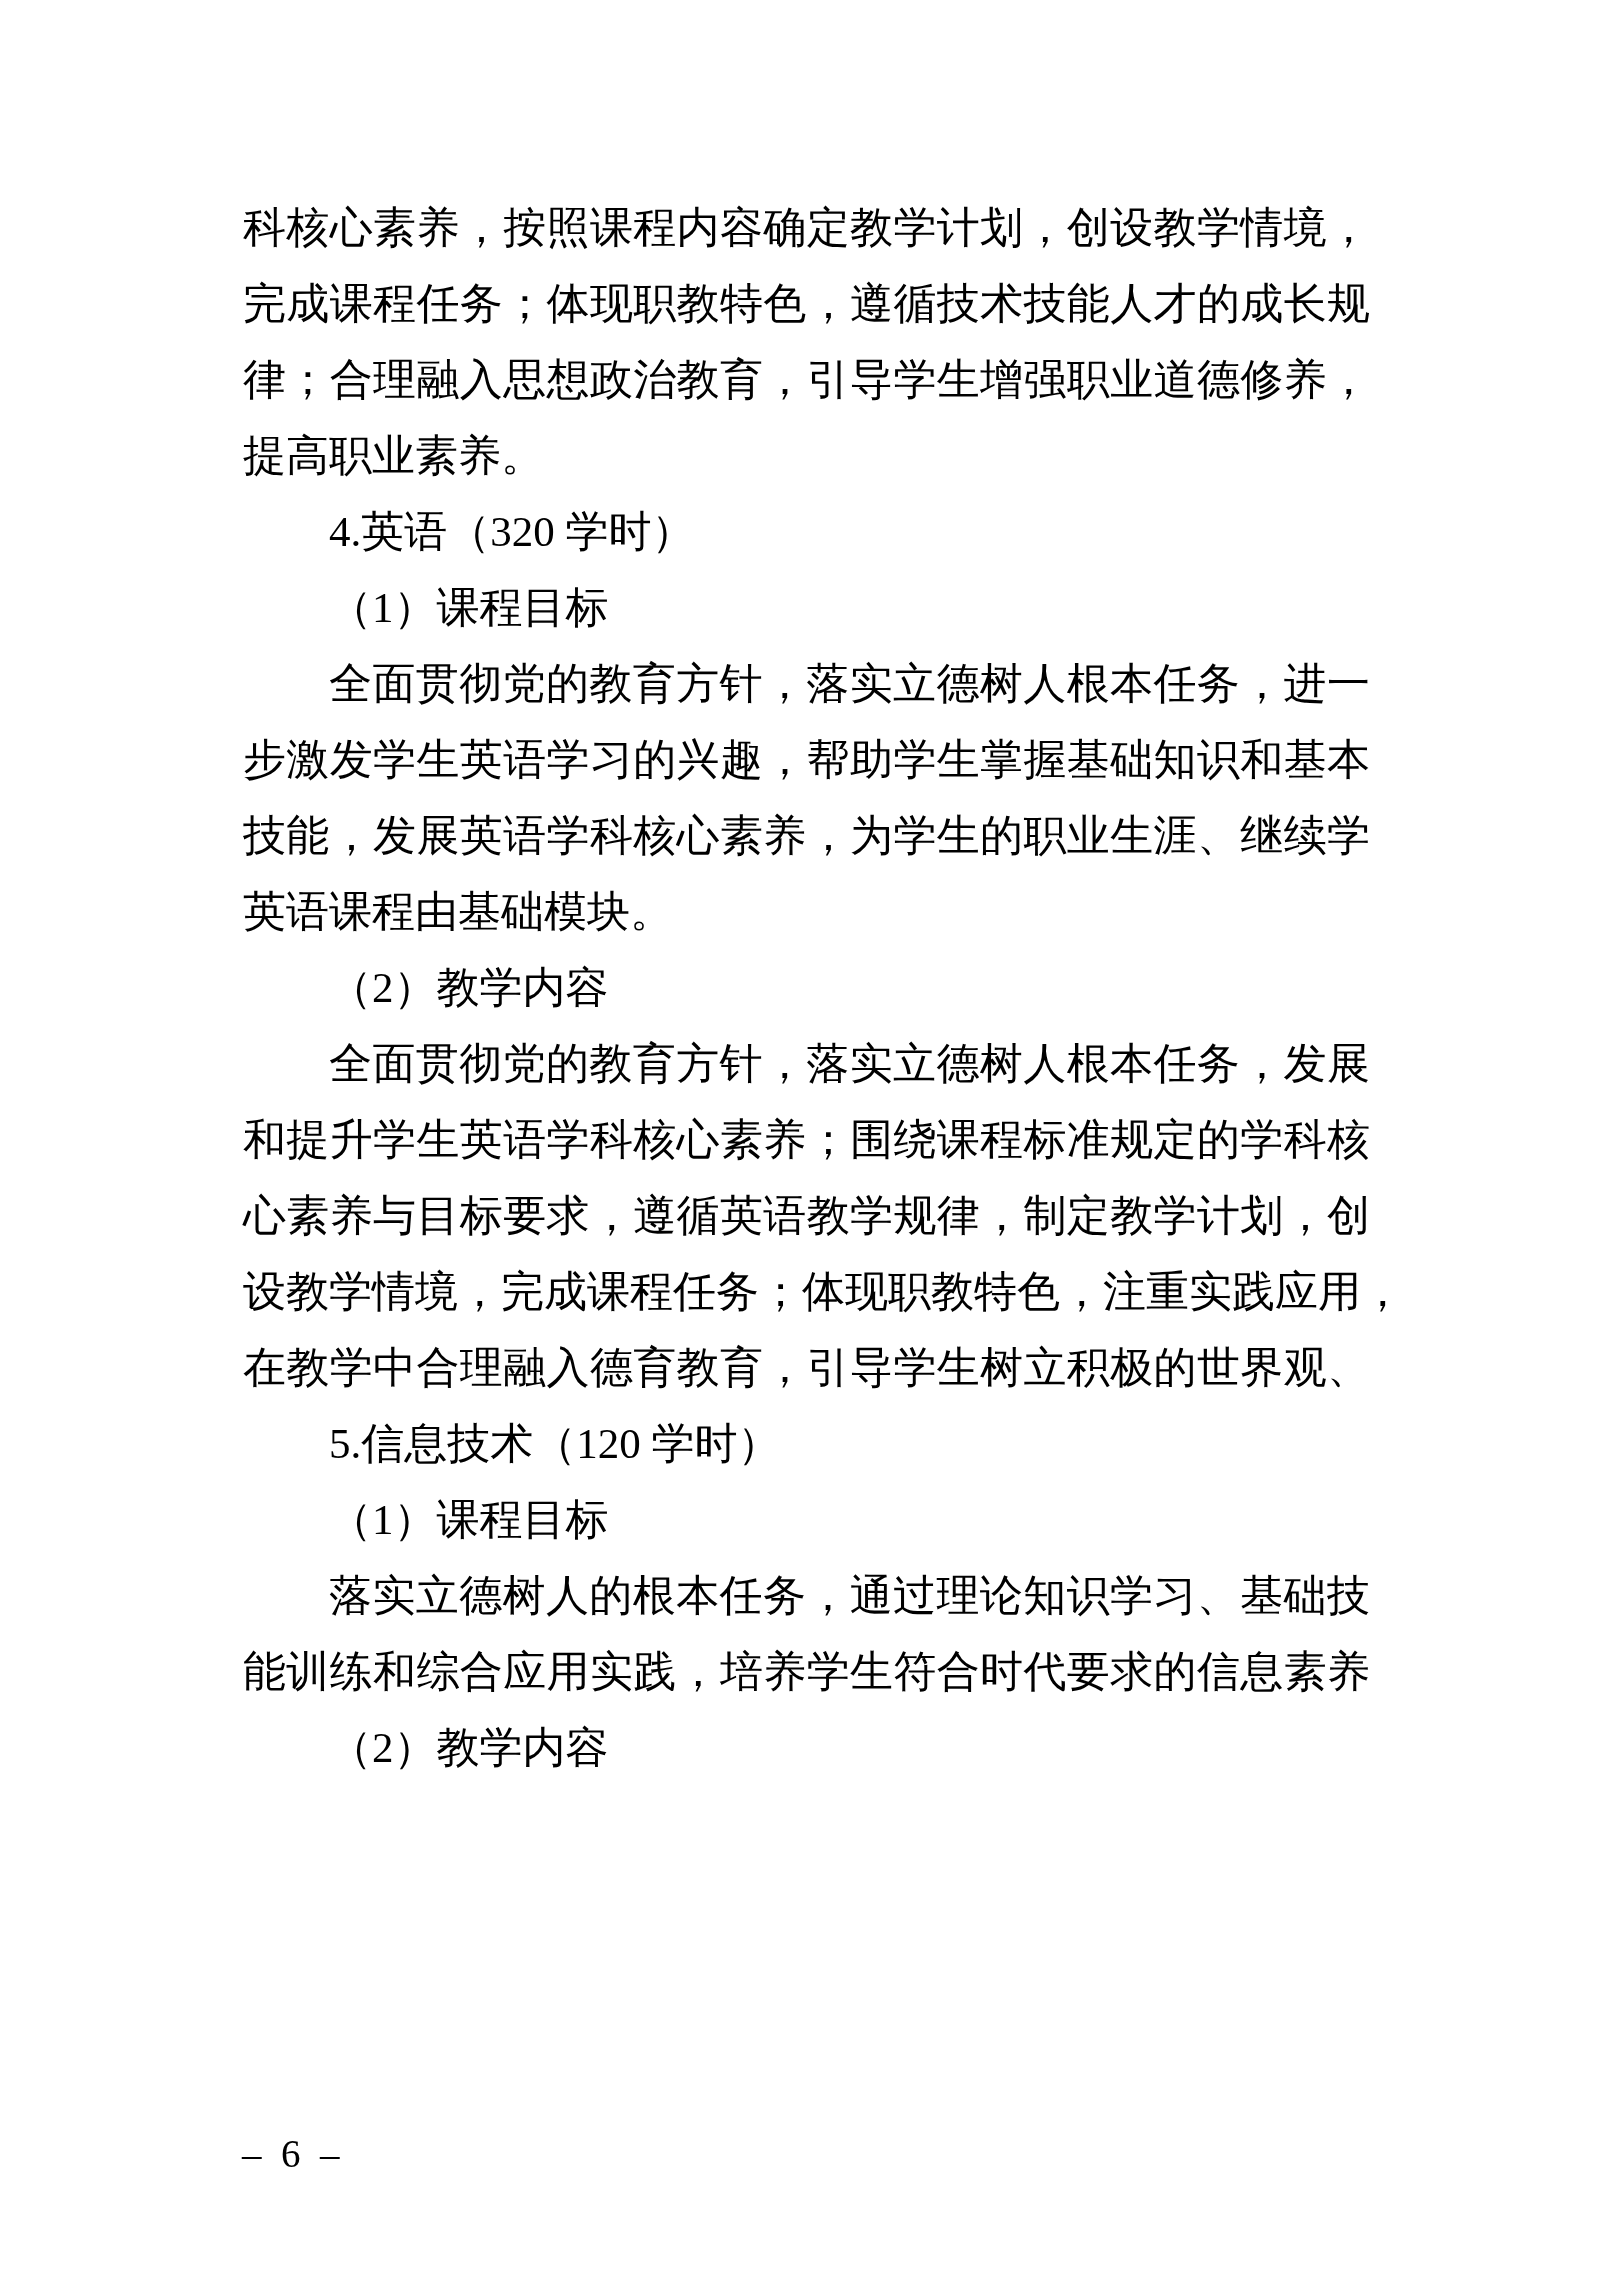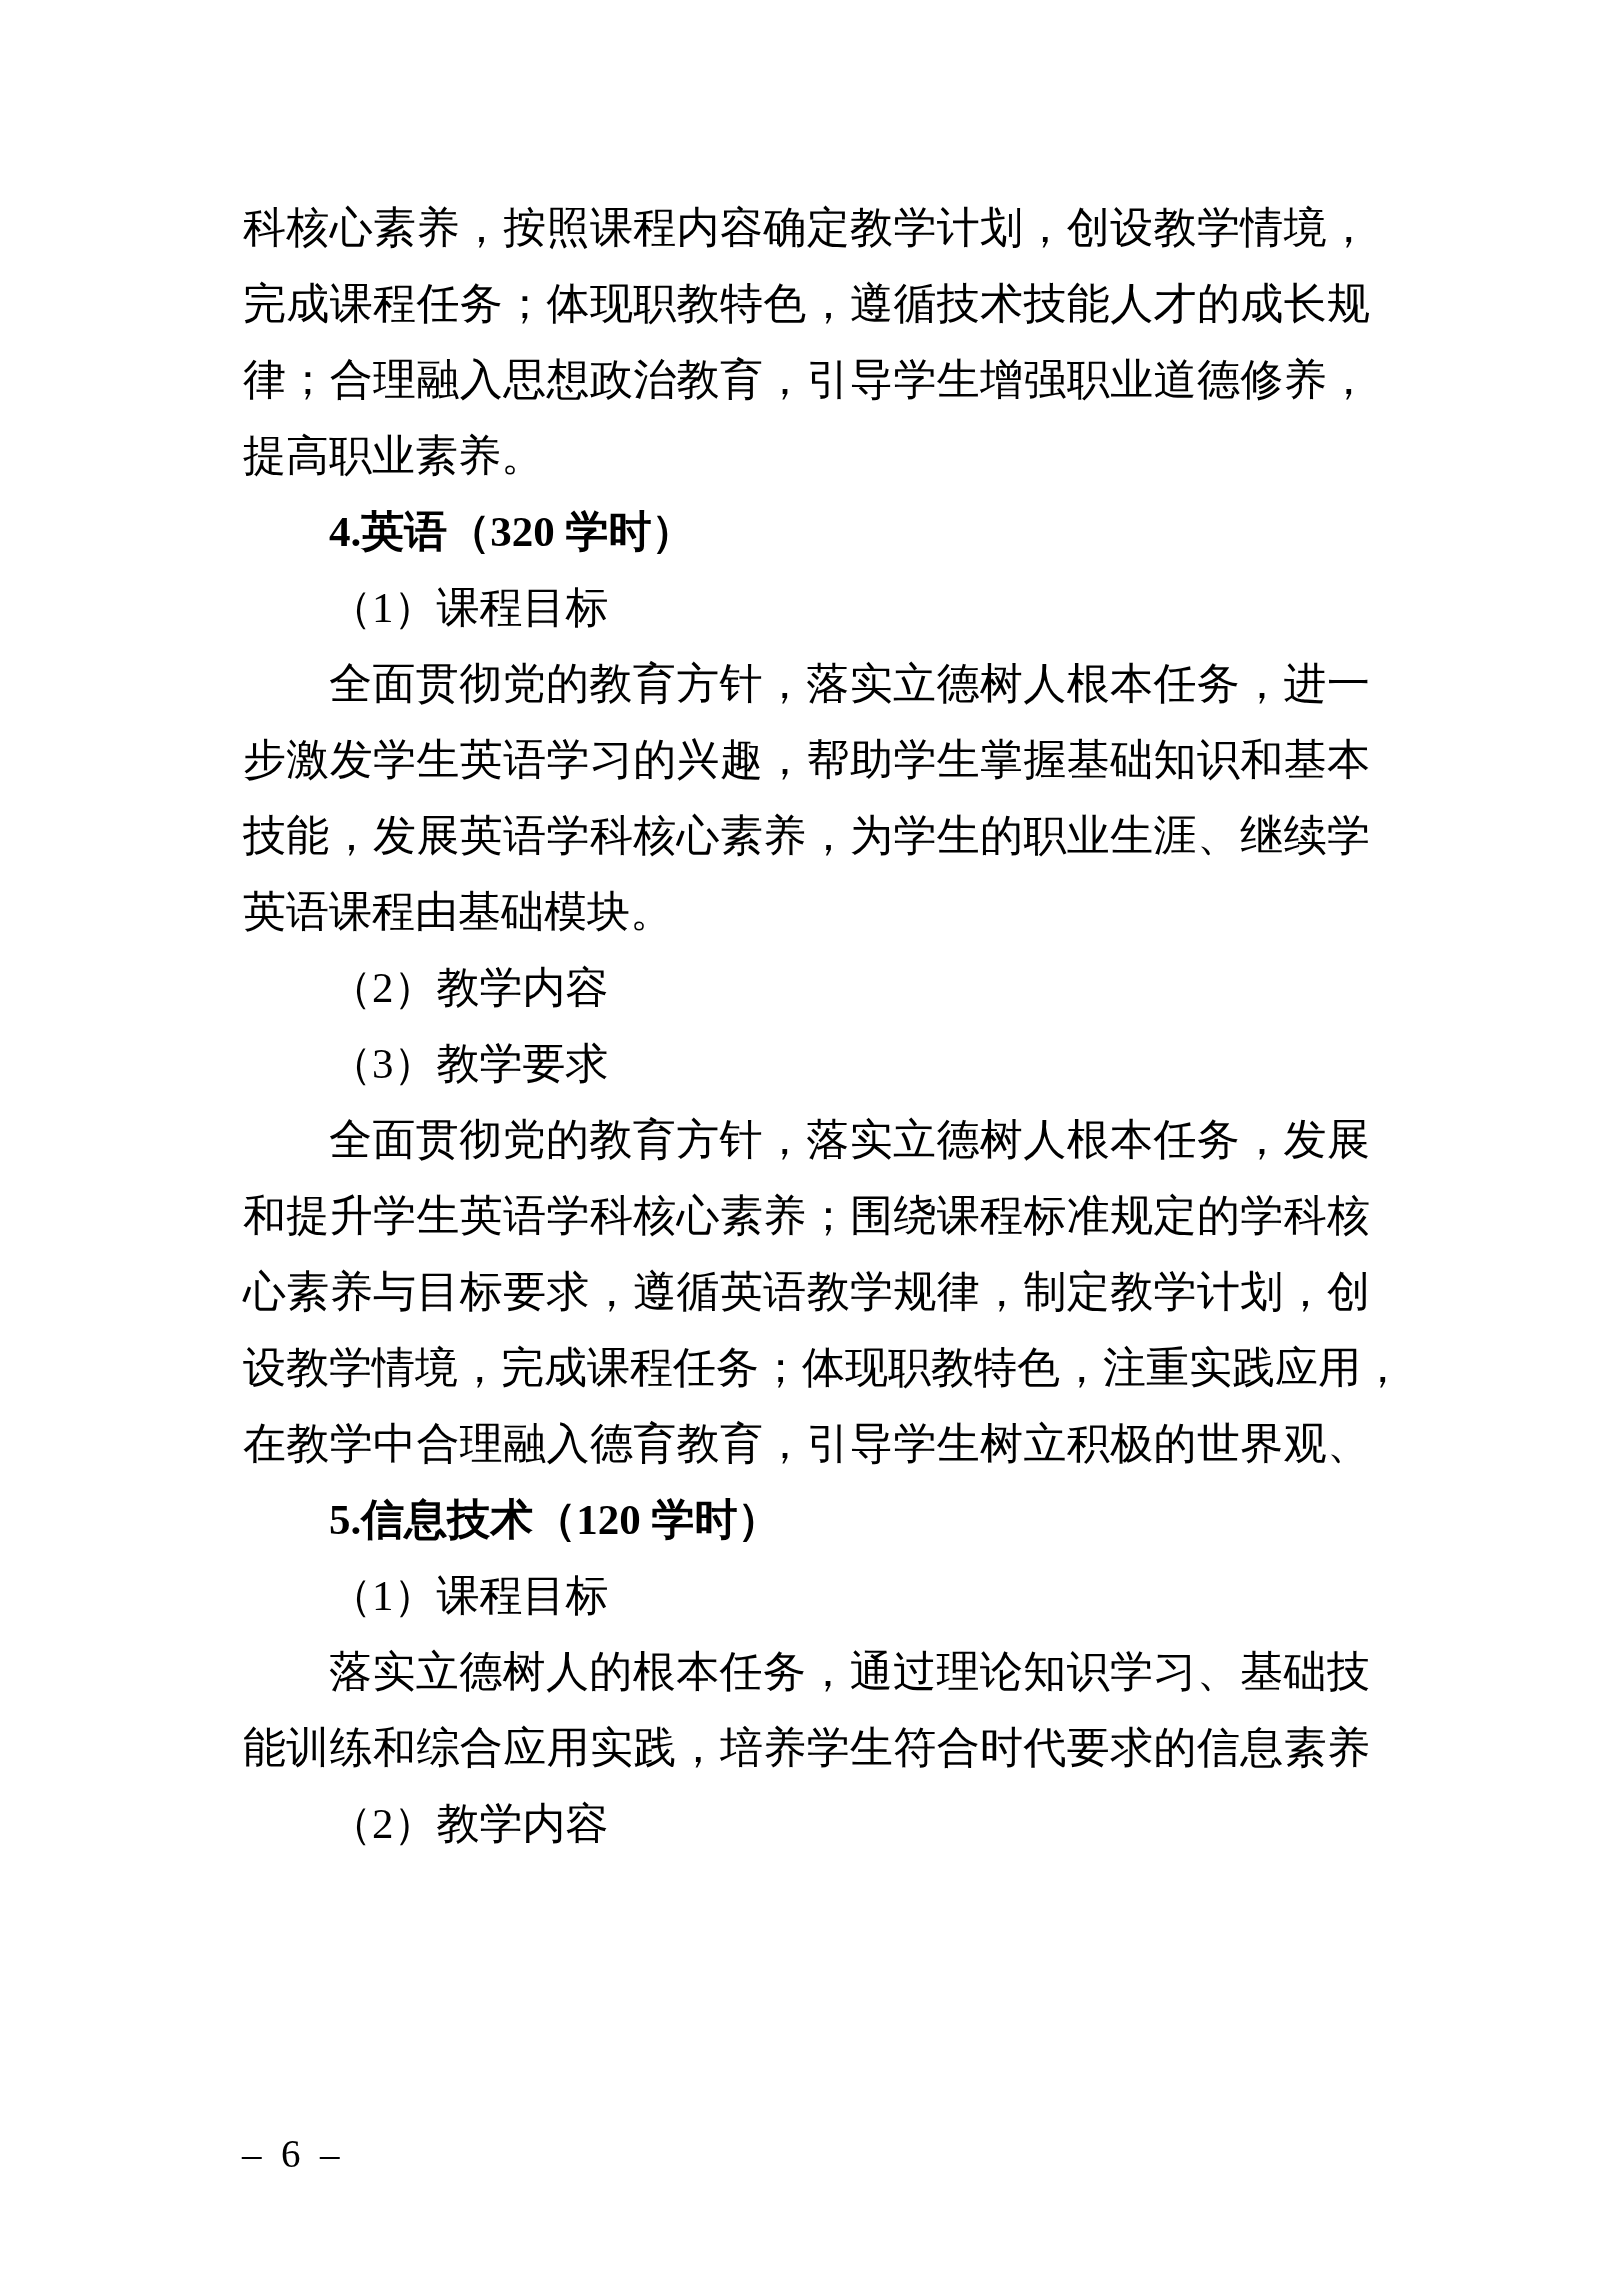--- a/index.html
+++ b/index.html
@@ -23,21 +23,21 @@
     width: 1127px;
   }
   .line {
     height: 76px;
     line-height: 76px;
     font-size: 43px;
     white-space: nowrap;
     letter-spacing: 0;
   }
   .line.b {
-    font-weight: bold;
+    font-weight: normal;
   }
   .line.in {
     padding-left: 86px;
   }
   
   .line.j {
     display: flex;
     justify-content: space-between;
   }
   .line.j span {
@@ -223,21 +223,20 @@
         <span>业</span>
         <span>生</span>
         <span>涯</span>
         <span>、</span>
         <span>继</span>
         <span>续</span>
         <span>学</span>
       </div>
       <div class="line">英语课程由基础模块。</div>
       <div class="line in">（2）教学内容</div>
-      <div class="line in">（3）教学要求</div>
       <div class="line j in">
         <span>全</span>
         <span>面</span>
         <span>贯</span>
         <span>彻</span>
         <span>党</span>
         <span>的</span>
         <span>教</span>
         <span>育</span>
         <span>方</span>

